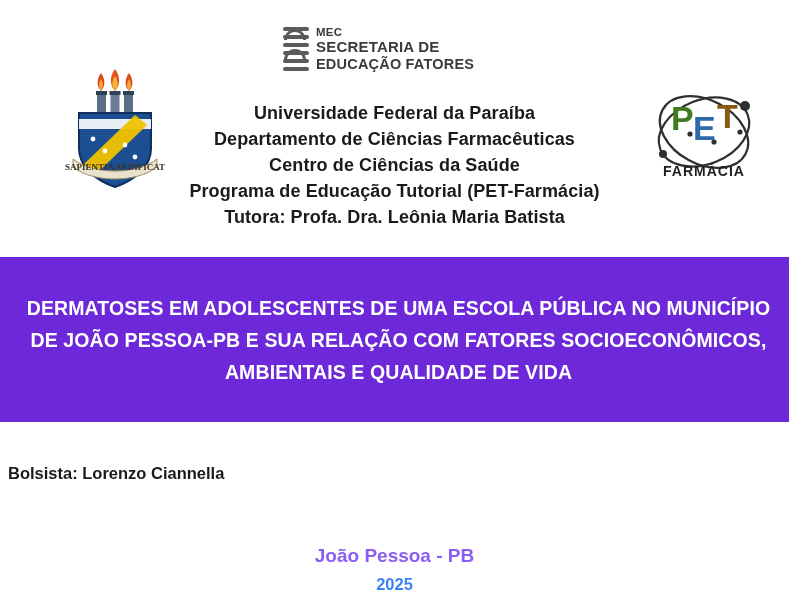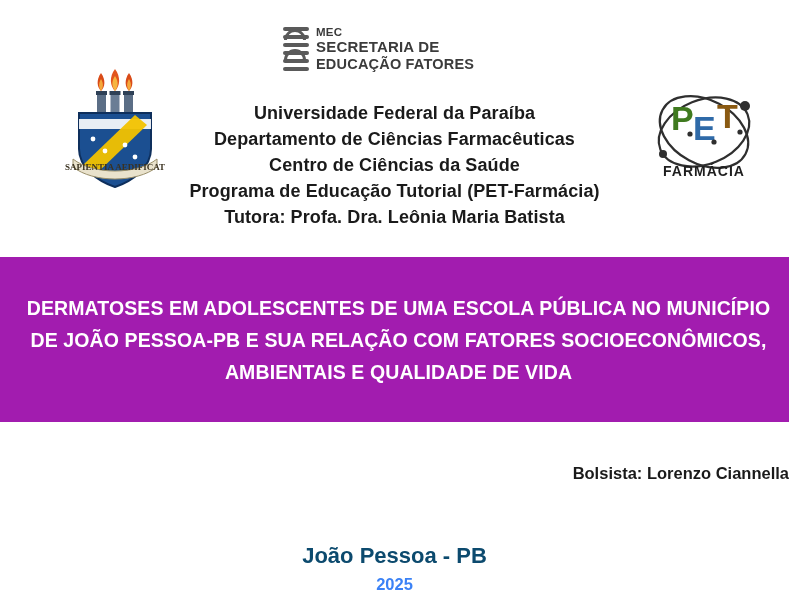--- a/index.html
+++ b/index.html
@@ -116,62 +116,62 @@
     letter-spacing: 0.1px;
   }
 
   
   .title-band {
     position: absolute;
     left: 0;
     top: 257px;
     width: 797px;
     height: 165px;
-    background: #a21caf;
+    background: #6d28d9;
     display: flex;
     align-items: center;
     justify-content: center;
   }
   .title-text {
     color: #ffffff;
     font-size: 19.5px;
     font-weight: bold;
     text-align: center;
     line-height: 32px;
     padding: 0 18px;
     letter-spacing: 0.1px;
   }
 
   
   .authors {
     position: absolute;
-    left: 16px;
+    left: 8px;
     right: 0;
     top: 459px;
-    text-align: right;
+    text-align: left;
   }
   .author-line {
     font-size: 16.5px;
     font-weight: bold;
     color: #1a1a1a;
     line-height: 28px;
   }
 
   
   .place {
     position: absolute;
     left: 0;
     right: 0;
     top: 541px;
     text-align: center;
   }
   .place-line {
-    font-size: 22px;
-    font-weight: bold;
-    color: #0c4a6e;
+    font-size: 19px;
+    font-weight: bold;
+    color: #8b5cf6;
     line-height: 29px;
   }
   .year-line {
     font-size: 16.5px;
     font-weight: bold;
     color: #3b82f6;
     line-height: 29px;
   }
 </style>
 </head>

